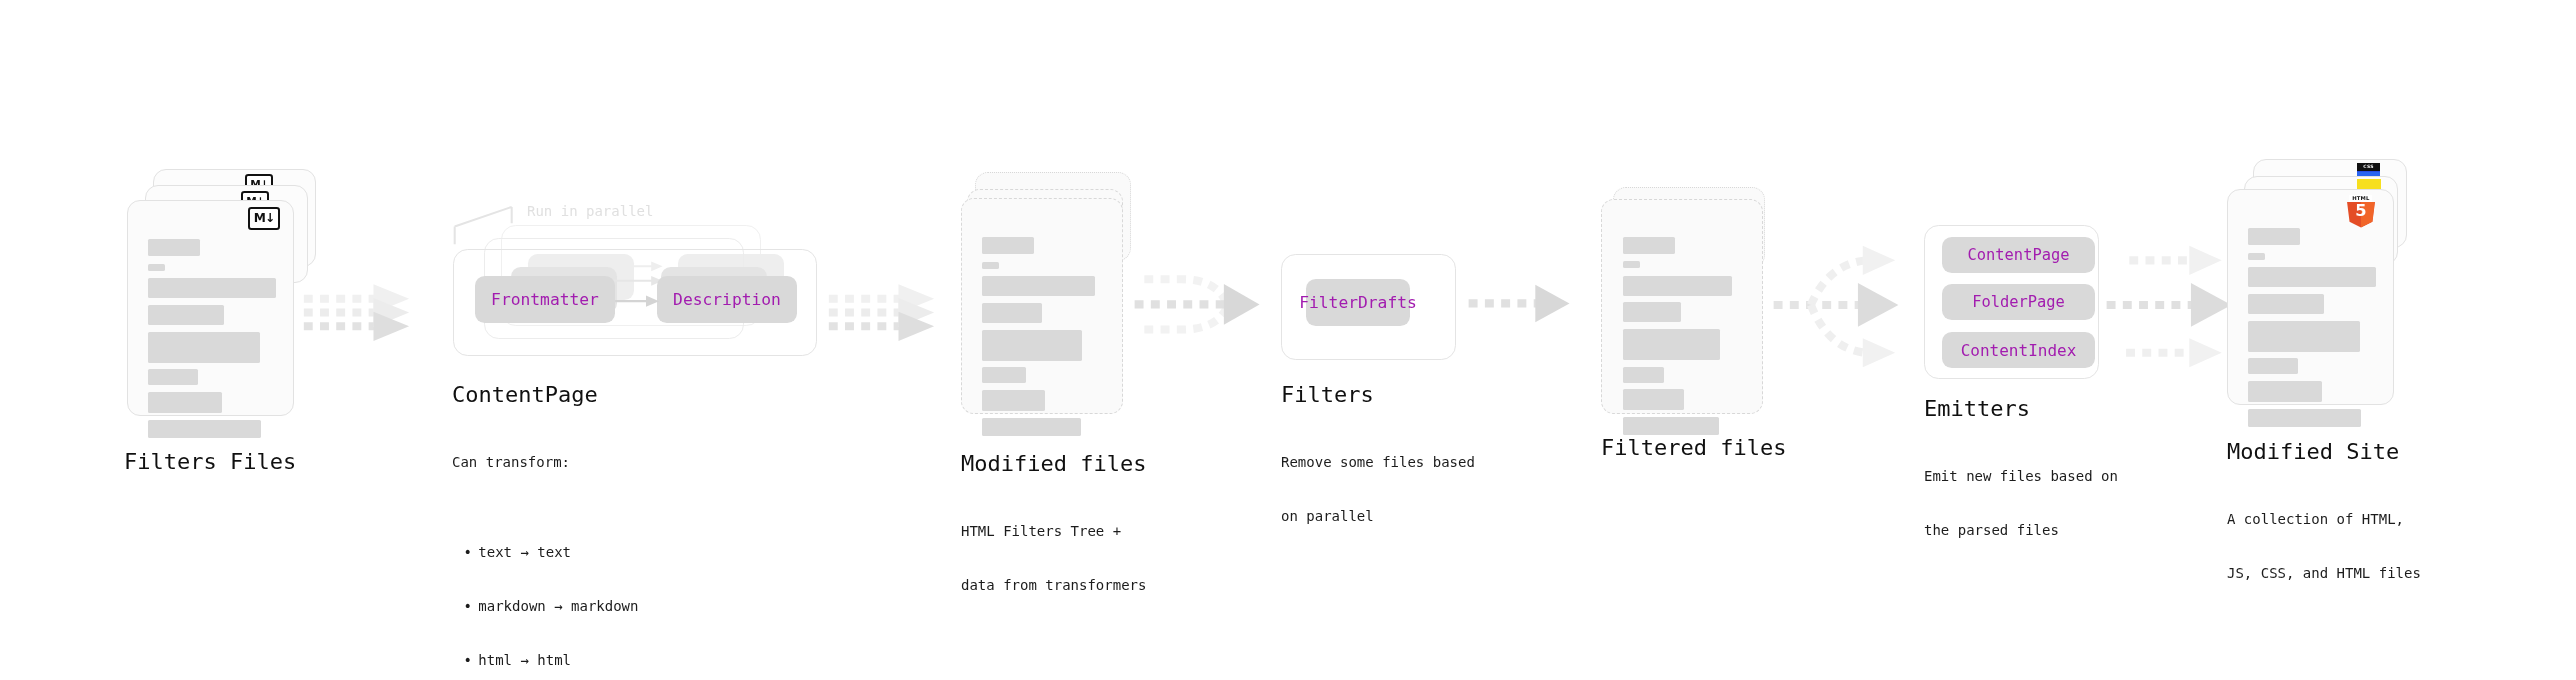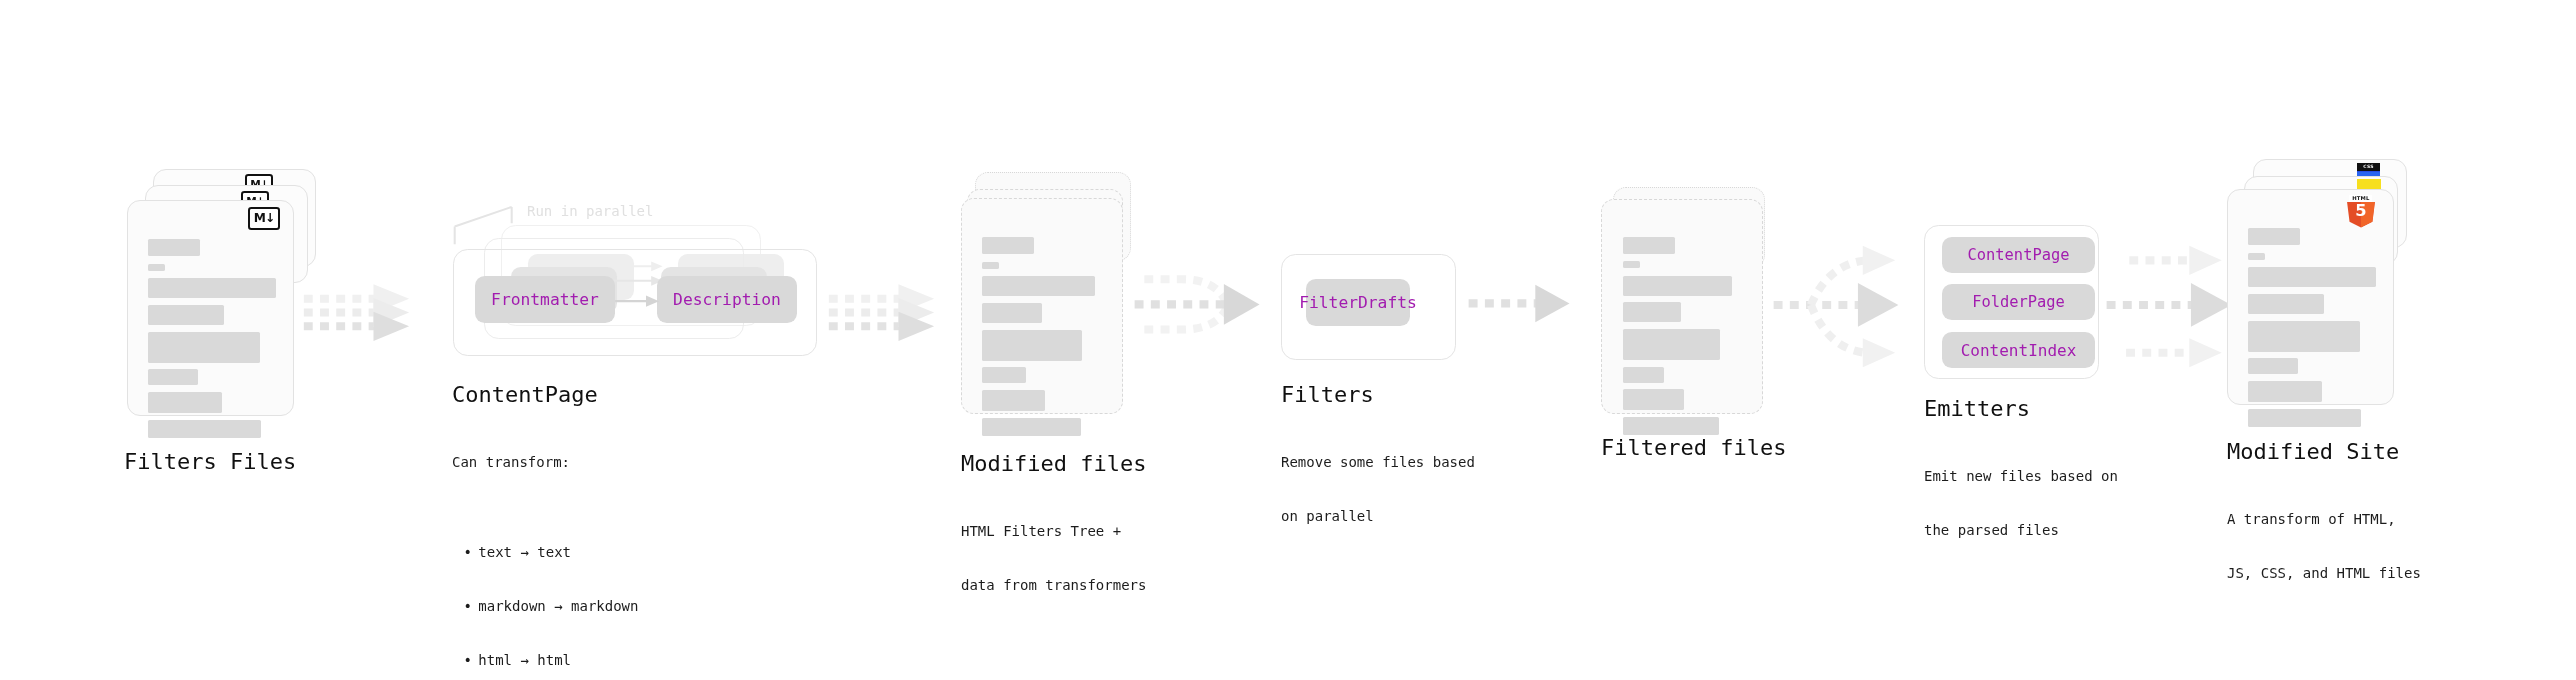--- a/index.html
+++ b/index.html
@@ -337,19 +337,19 @@
     </div>
 
     <div class="html5" style="left:2347px;top:195px;">
       <div class="cap">HTML</div>
       <div class="shield"></div>
       <div class="five">5</div>
     </div>
 
     <div class="title" style="left:2227px;top:439px;">Modified Site</div>
     <div class="sub" style="left:2227px;top:474px;">
-      <div>A transform of HTML,</div>
+      <div>A collection of HTML,</div>
       <div>JS, CSS, and HTML files</div>
     </div>
   </div>
 
 </div>
 
 
 </body></html>

